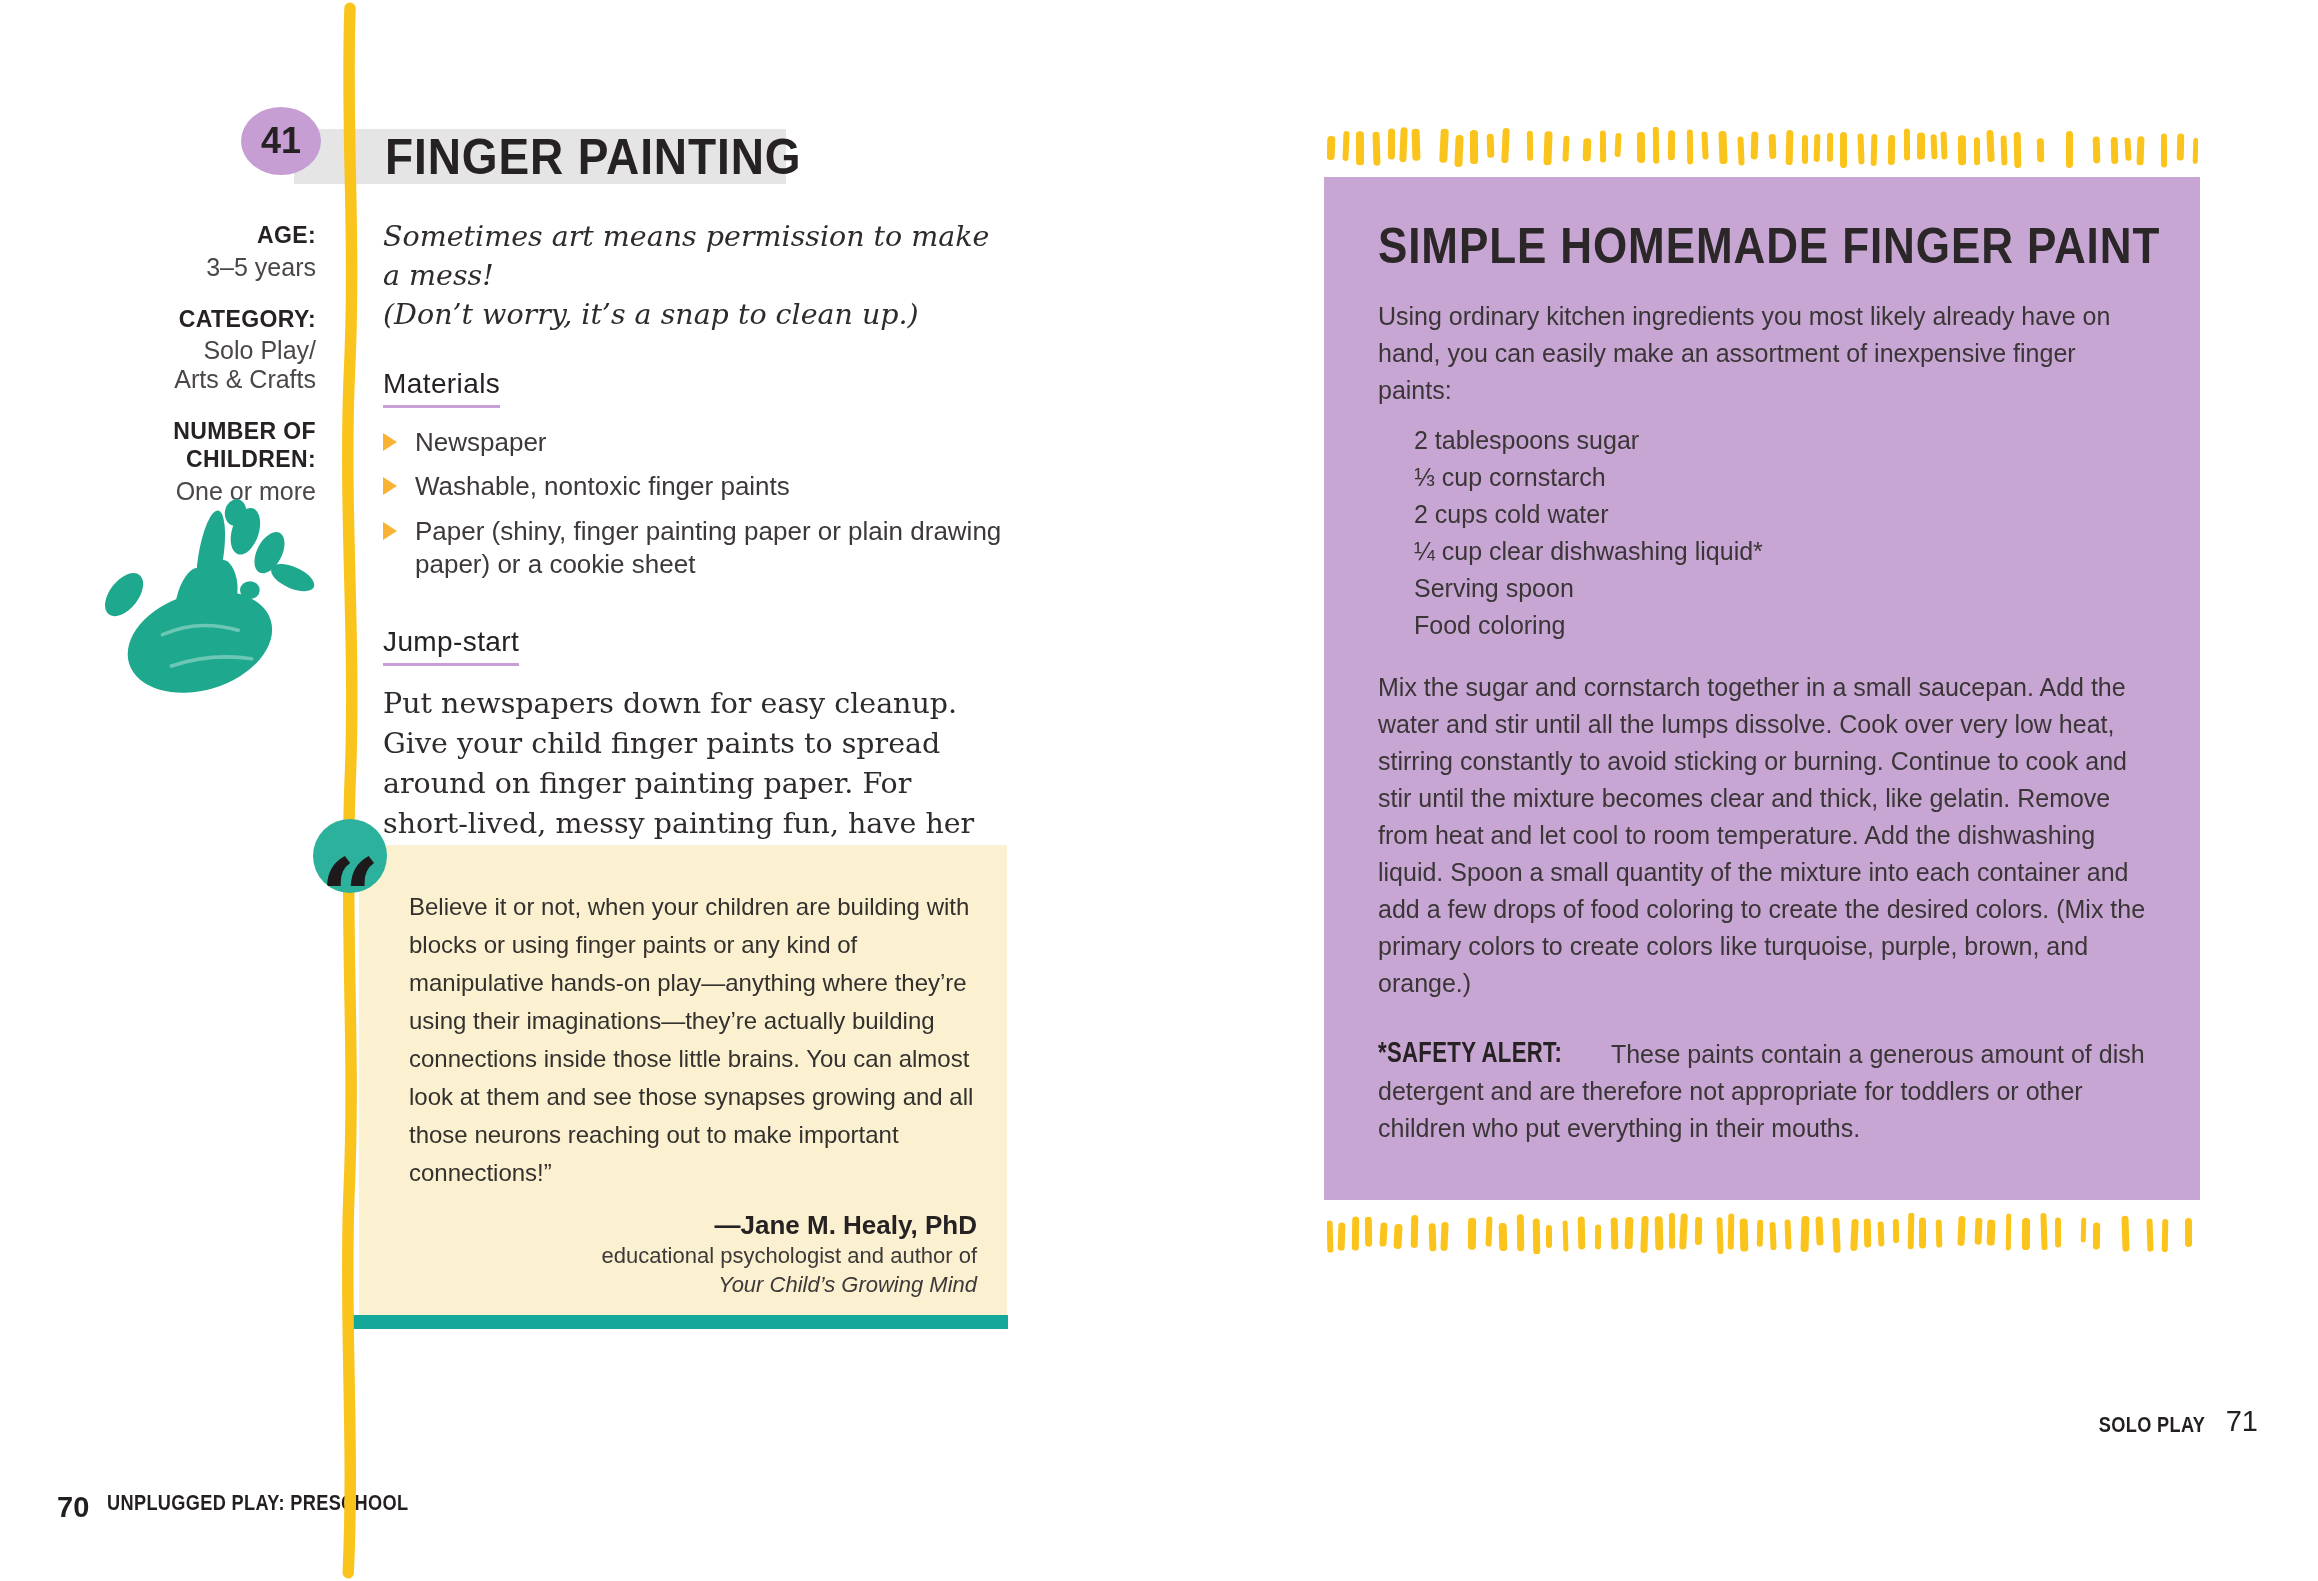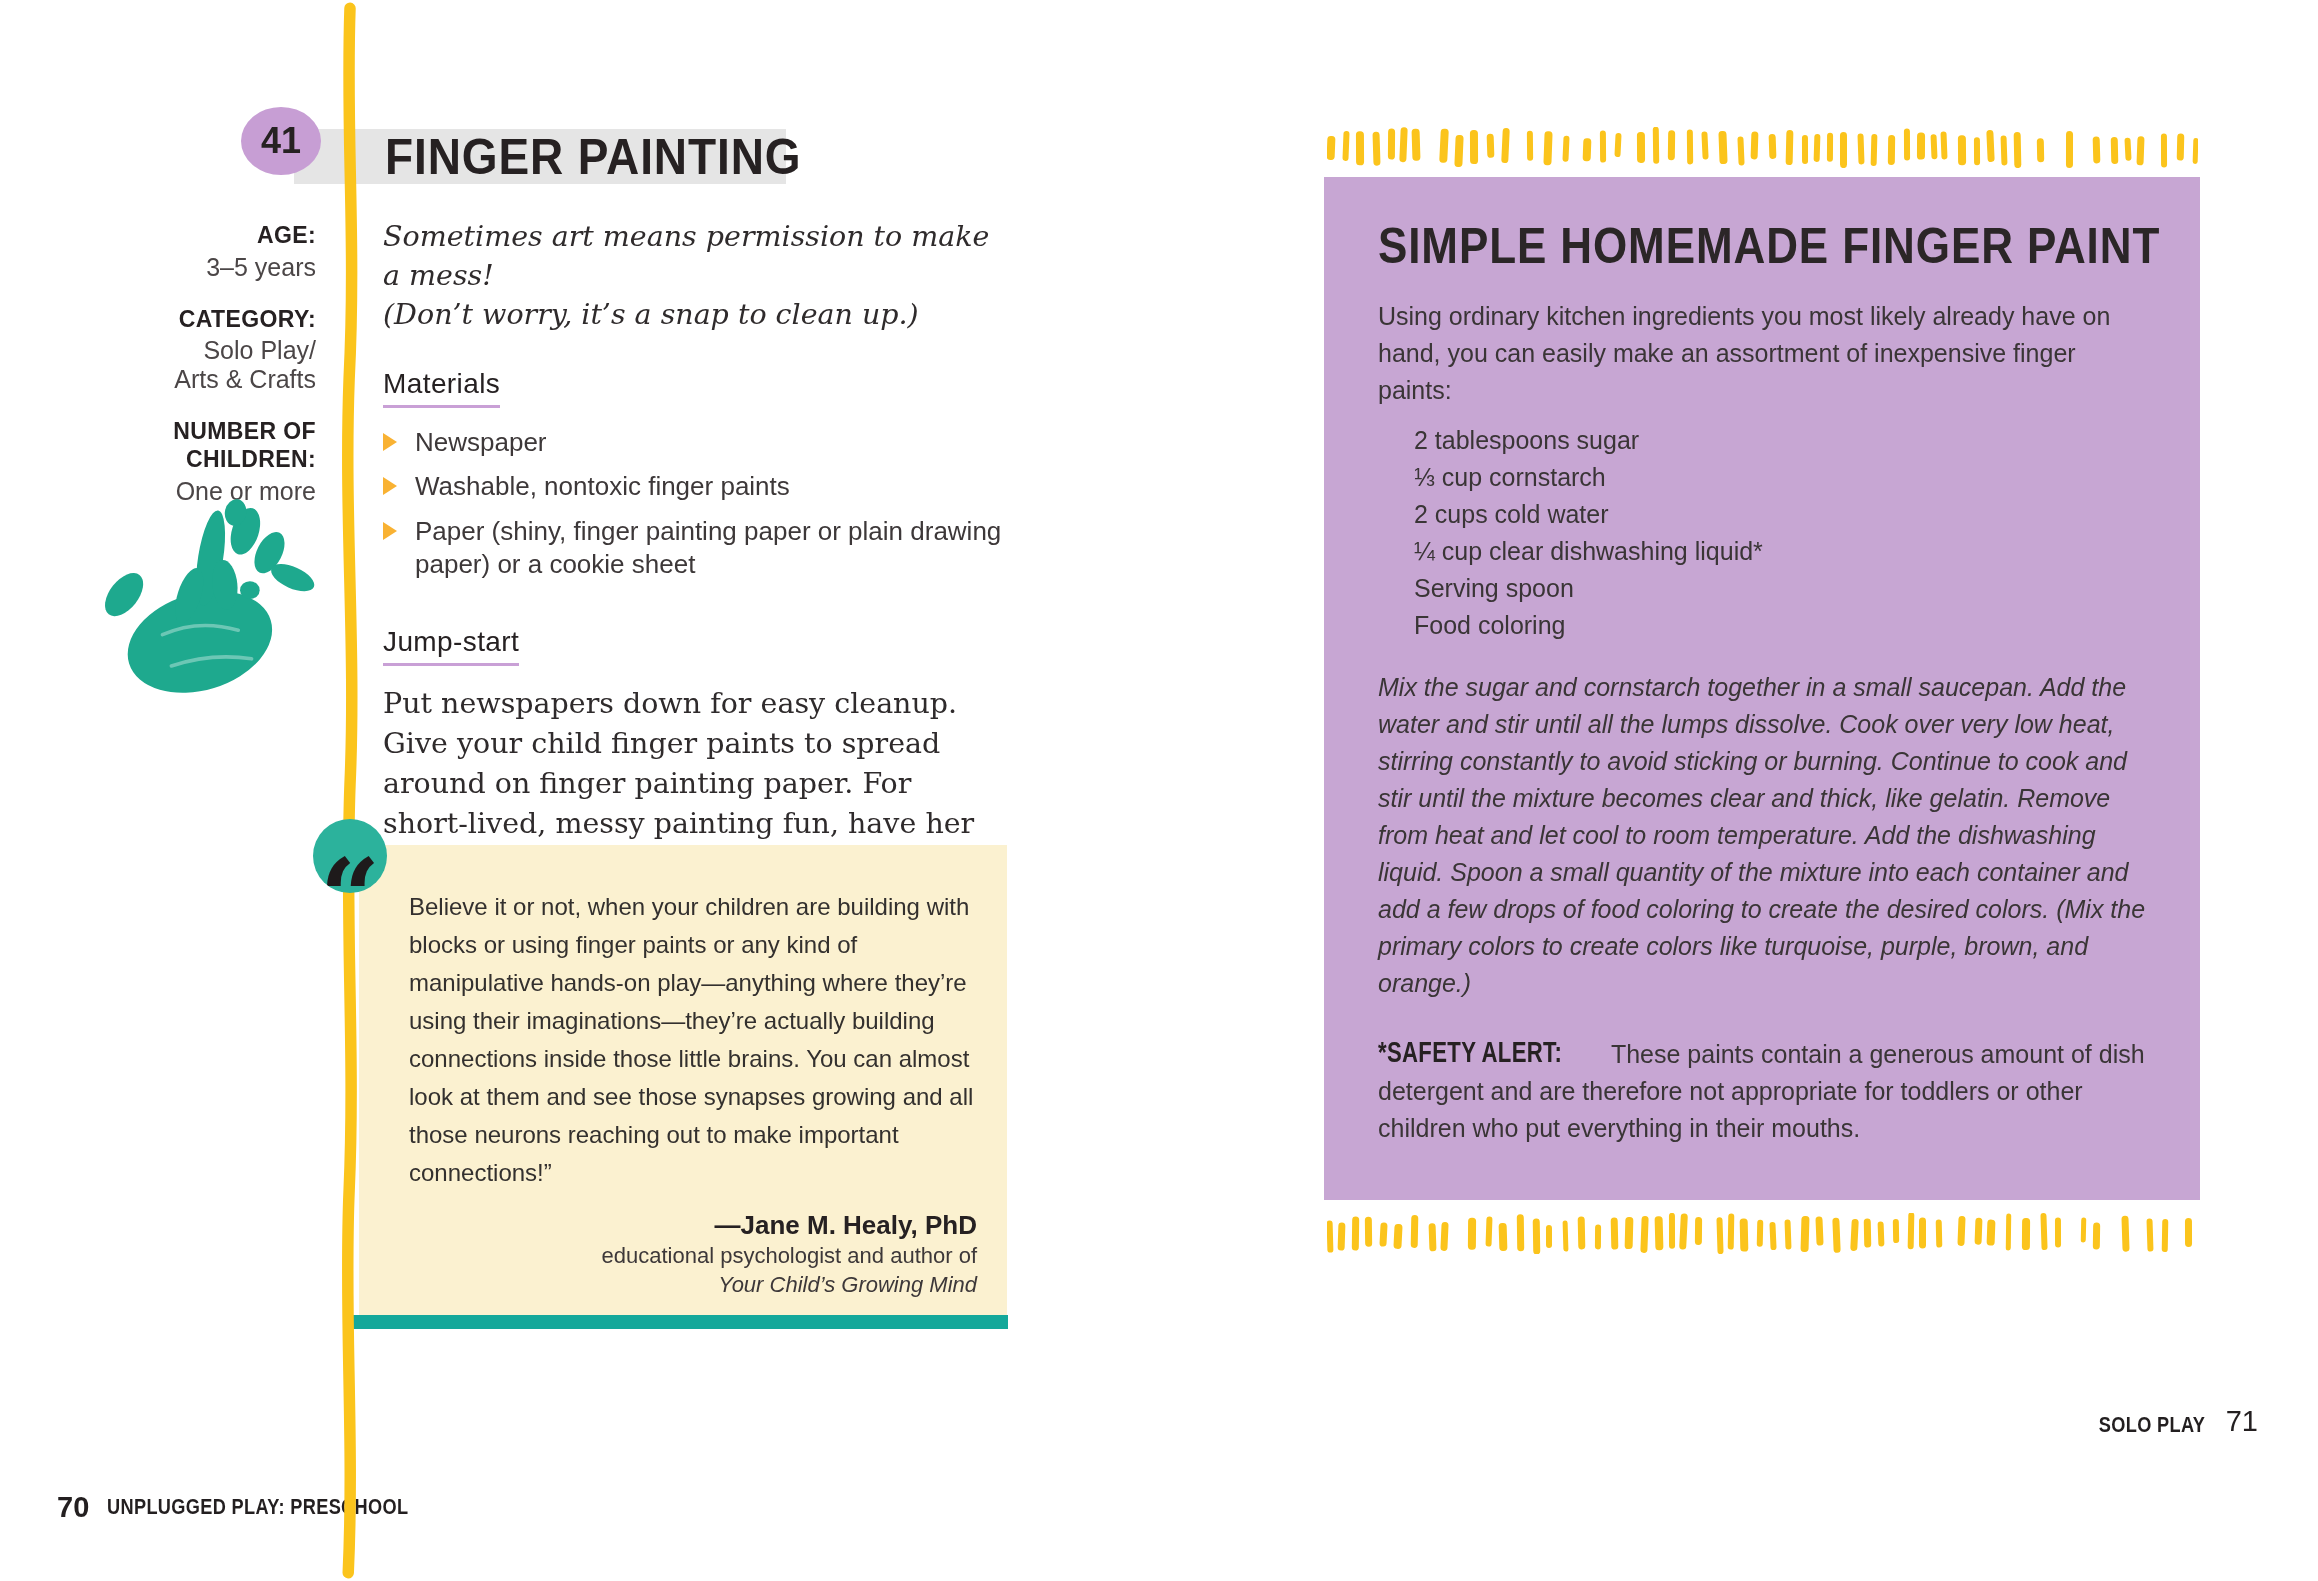--- a/index.html
+++ b/index.html
@@ -67,21 +67,21 @@
   .quote-circle {
     position:absolute; left:313px; top:819px; width:74px; height:74px; border-radius:50%;
     background:#2cb29c; z-index:7; display:flex; align-items:center; justify-content:center; overflow:hidden;
   }
   .quote-glyph {
     font-family:"DejaVu Serif", serif; font-weight:bold; font-size:105px; line-height:0;
     color:#1e1a1b; transform:translateY(41px);
   }
 
   
-  .footer-left { position:absolute; left:57px; top:1491px; display:flex; align-items:center; gap:18px; z-index:2; }
+  .footer-left { position:absolute; left:57px; top:1491px; display:flex; align-items:flex-start; gap:18px; z-index:2; }
   .footer-left .pagenum { font-size:29px; font-weight:bold; color:#231f20; }
   .footer-left .book {
     font-size:21.4px; font-weight:bold; letter-spacing:0.4px; color:#231f20;
     transform:scaleX(0.85); transform-origin:left bottom; white-space:nowrap;
   }
   .footer-right { position:absolute; right:61px; top:1405px; display:flex; align-items:flex-end; gap:20px; z-index:2; }
   .footer-right .section {
     font-size:21.4px; font-weight:bold; letter-spacing:0.4px; color:#231f20;
     transform:scaleX(0.85); transform-origin:right bottom; white-space:nowrap;
   }
@@ -97,21 +97,21 @@
     position:absolute; left:1324px; top:177px; width:876px; height:1023px;
     background:#c7a6d3; z-index:2; padding:41px 50px 0 54px; overflow:hidden;
   }
   .recipe-box h2 {
     font-size:44px; font-weight:bold; letter-spacing:0.9px; color:#2b2627;
     transform:scaleY(1.12); transform-origin:left top; margin-bottom:30px; white-space:nowrap;
   }
   .box-intro { font-size:25px; line-height:37px; color:#3a3536; }
   .ingredients { list-style:none; margin-top:12.5px; margin-bottom:25px; }
   .ingredients li { padding-left:36px; font-size:25px; line-height:37px; color:#3a3536; }
-  .box-body { font-size:25px; line-height:37px; color:#3a3536;font-style:italic; }
+  .box-body { font-size:25px; line-height:37px; color:#3a3536; }
   .safety { margin-top:34px; font-size:25px; line-height:37px; color:#3a3536; }
   .safety-label {
     display:inline-block; font-weight:bold; font-size:27px; letter-spacing:0.4px; color:#262122;
     transform:scaleX(0.82) scaleY(1.1); transform-origin:left bottom; margin-right:1.8px;
   }
 </style>
 </head>
 <body>
 
 <div class="page">

